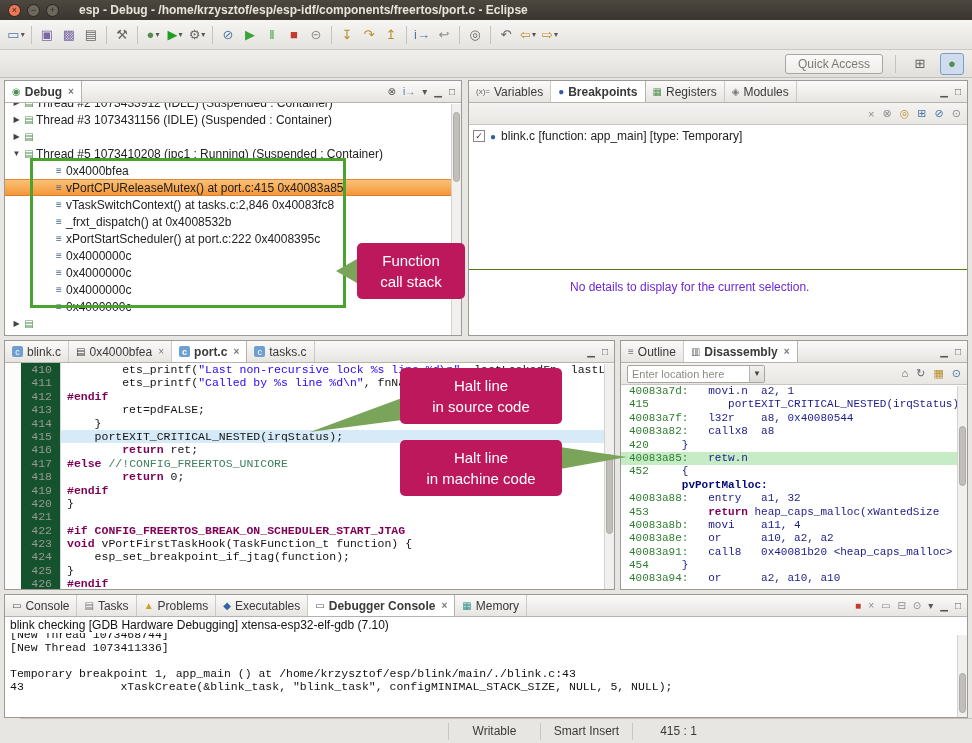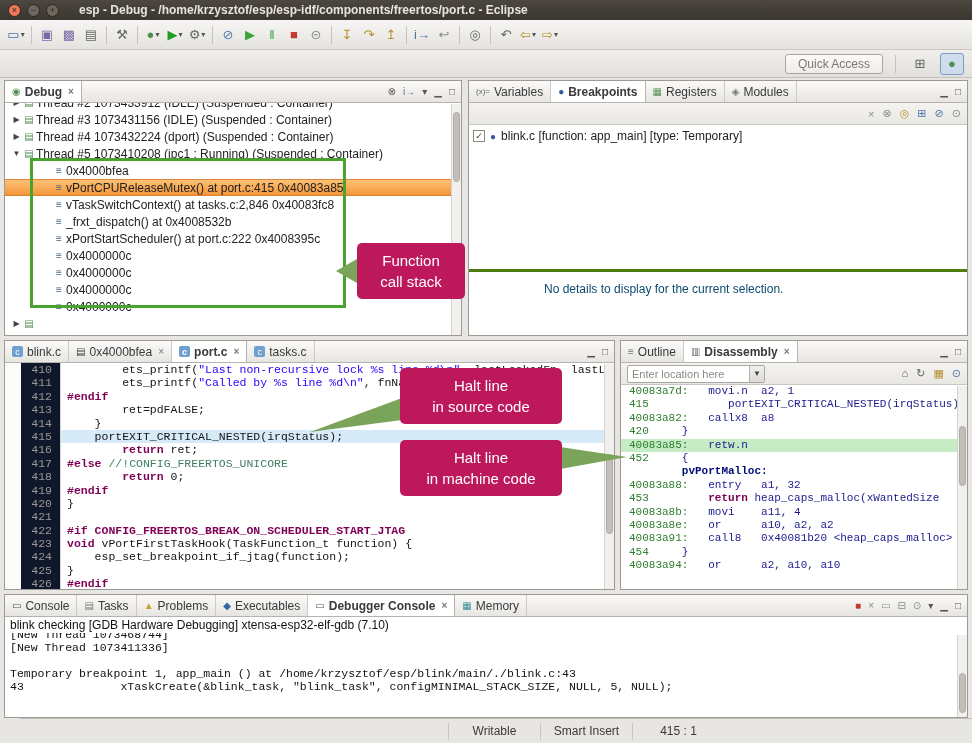--- a/index.html
+++ b/index.html
@@ -61,29 +61,29 @@
   .trow { height:17px; display:flex; align-items:center; white-space:nowrap; }
   .trow .arr { width:11px; font-size:8px; color:#444; text-align:center; flex:none; }
   .trow .tic { width:14px; font-size:10px; text-align:center; flex:none; }
   .trow.sel { background:linear-gradient(#fbc176,#f49739); border-top:1px solid #e2873a;
     border-bottom:1px solid #d97c2e; }
   
   .bp-list { height:144px; overflow:hidden; }
   .bp-row { display:flex; align-items:center; gap:5px; padding:4px 4px; font-size:12px; }
   .bp-check { width:12px; height:12px; border:1px solid #8a8782; background:#fff;
     display:inline-flex; align-items:center; justify-content:center; font-size:9px; color:#3a3a3a; }
-  .bp-detail { flex:1; border-top:3px solid #4d7c0f; padding-top:10px; padding-left:75px;
-    font-size:12px; color:#0c4a6e; }
+  .bp-detail { flex:1; border-top:1px solid #4d7c0f; padding-top:10px; padding-left:101px;
+    font-size:12px; color:#6d28d9; }
   
   .codearea { flex:1; overflow:hidden; font-family:"Liberation Mono","DejaVu Sans Mono",monospace;
     font-size:11.5px; line-height:13.4px; position:relative; }
   .cl { display:flex; height:13.4px; white-space:pre; }
   .cl .mk { width:16px; flex:none; background:#fcfcfb; }
   .cl .ln { width:40px; flex:none; text-align:right; color:#9a9893; padding-right:8px;
-    border-right:1px solid #d8d6d2; background:#0f172a; }
+    border-right:1px solid #d8d6d2; background:#14532d; }
   .cl .ct { flex:1; padding-left:6px; overflow:hidden; }
   .cl.hl .ct { background:#d6eaf7; }
   .tk-k { color:#7f0055; font-weight:bold; }
   .tk-s { color:#2a00ff; }
   .tk-c { color:#3f7f5f; }
   .tk-p { color:#141414; }
   
   .da-combo { display:flex; align-items:center; border:1px solid #a9a6a0; background:#fff;
     height:18px; width:138px; border-radius:2px; overflow:hidden; }
   .da-combo .txt { flex:1; padding:0 4px; color:#8d8a84; font-size:11px; white-space:nowrap; overflow:hidden; }
@@ -252,21 +252,20 @@
         <span>Thread #2 1073433912 (IDLE) (Suspended : Container)</span>
       </div>
       <div class="trow" style="padding-left: 6px;">
         <span class="arr">▶</span>
         <span class="tic" style="color: rgb(78, 143, 78);">▤</span>
         <span>Thread #3 1073431156 (IDLE) (Suspended : Container)</span>
       </div>
       <div class="trow" style="padding-left: 6px;">
         <span class="arr">▶</span>
         <span class="tic" style="color: rgb(78, 143, 78);">▤</span>
-        <span>Thread #4 1073432224 (dport) (Suspended : Container)</span>
       </div>
       <div class="trow" style="padding-left: 6px;">
         <span class="arr">▼</span>
         <span class="tic" style="color: rgb(78, 143, 78);">▤</span>
         <span>Thread #5 1073410208 (ipc1 : Running) (Suspended : Container)</span>
       </div>
       <div class="trow" style="padding-left: 36px;">
         <span class="arr"></span>
         <span class="tic" style="color: rgb(70, 98, 138);">≡</span>
         <span>0x4000bfea</span>
@@ -443,20 +442,21 @@
     <div id="da-tools" style="margin-left:auto; display:flex; gap:8px;">
         <span style="color: rgb(102, 102, 102); font-size: 11px;">⌂</span>
         <span style="color: rgb(102, 102, 102); font-size: 11px;">↻</span>
         <span style="color: rgb(183, 143, 46); font-size: 11px;">▦</span>
         <span style="color: rgb(74, 118, 168); font-size: 11px;">⊙</span>
       </div>
   </div>
   <div class="dalines" id="da-lines">
       <div class="dl"><span class="ds-addr">40083a7d:</span><span class="ds-ins">   movi.n  a2, 1</span></div>
       <div class="dl"><span class="ds-ln">415</span><span class="ds-src">            portEXIT_CRITICAL_NESTED(irqStatus)</span></div>
+      <div class="dl"><span class="ds-addr">40083a7f:</span><span class="ds-ins">   l32r    a8, 0x40080544</span></div>
       <div class="dl"><span class="ds-addr">40083a82:</span><span class="ds-ins">   callx8  a8</span></div>
       <div class="dl"><span class="ds-ln">420</span><span class="ds-src">     }</span></div>
       <div class="dl hl"><span class="ds-addr">40083a85:</span><span class="ds-ins">   retw.n</span></div>
       <div class="dl"><span class="ds-ln">452</span><span class="ds-src">     {</span></div>
       <div class="dl"><span class="ds-src">        </span><span class="ds-lbl">pvPortMalloc:</span></div>
       <div class="dl"><span class="ds-addr">40083a88:</span><span class="ds-ins">   entry   a1, 32</span></div>
       <div class="dl"><span class="ds-ln">453</span><span class="ds-src">         </span><span class="ds-kw">return</span><span class="ds-src"> heap_caps_malloc(xWantedSize</span></div>
       <div class="dl"><span class="ds-addr">40083a8b:</span><span class="ds-ins">   movi    a11, 4</span></div>
       <div class="dl"><span class="ds-addr">40083a8e:</span><span class="ds-ins">   or      a10, a2, a2</span></div>
       <div class="dl"><span class="ds-addr">40083a91:</span><span class="ds-ins">   call8   0x40081b20 &lt;heap_caps_malloc&gt;</span></div>

